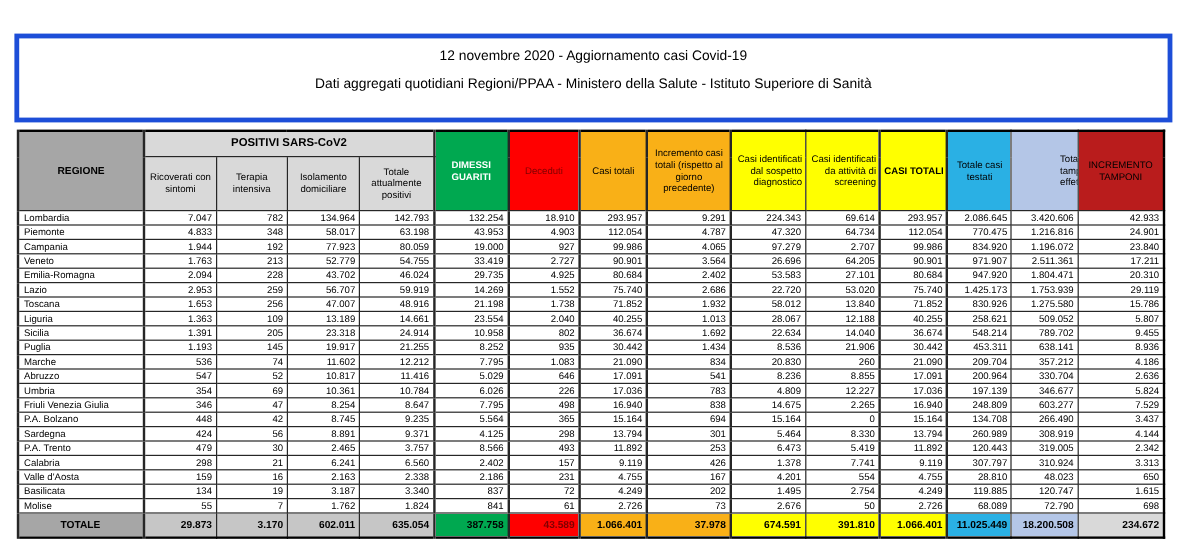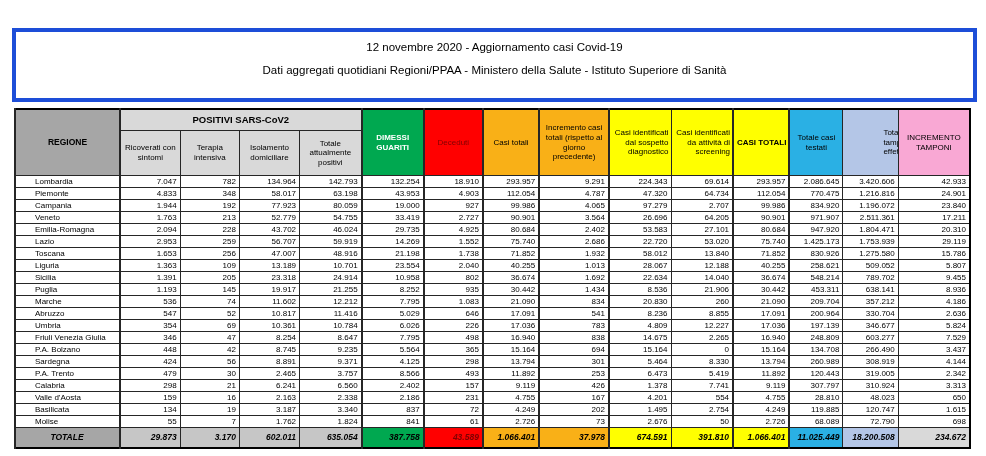--- a/index.html
+++ b/index.html
@@ -53,45 +53,44 @@
   .h-regione  { background: #A6A6A6; font-weight: bold; font-size: 8.5px; margin-left: 21px; }
   .h-group    { background: #D9D9D9; font-weight: bold; font-size: 9.5px; }
   .h-sub      { background: #D9D9D9; }
   .h-green    { background: #00A850; color: #ffffff; font-weight: bold; }
   .h-red      { background: #FF0000; color: #7F0000; }
   .h-orange   { background: #F9B017; }
   .h-yellow   { background: #FFFF00; text-align: right; }
   .h-bold     { font-weight: bold; }
   .h-cyan     { background: #2AB0E4; }
   .h-peri     { background: #B4C6E7; padding-left: 40px; }
-  .h-gray2    { background: #f9a8d4; }
+  .h-gray2    { background: #b91c1c; }
 
   tbody td {
     font-size: 8px;
     height: 11px;
     line-height: 11px;
     padding: 0 3px 0 2px;
     text-align: right;
     white-space: nowrap;
     background: #fff;
   }
   tbody td.region {
     text-align: left;
-    padding-left: 19px;
+    padding-left: 4px;
   }
   
   .sep { border-left-width: 2px; }
 
   
   tr.total-row td {
     font-weight: bold;
     font-size: 8.5px;
     height: 19px;
     line-height: 19px;
-    font-style: italic;
   }
   .t-label  { background: #A6A6A6 !important; text-align: center !important; }
   .t-g4     { background: #C6C6C6 !important; }
   .t-green  { background: #00A850 !important; }
   .t-red    { background: #FF0000 !important; color: #7F0000; }
   .t-orange { background: #F9B017 !important; }
   .t-yellow { background: #FFFF00 !important; }
   .t-cyan   { background: #2AB0E4 !important; }
   .t-peri   { background: #B4C6E7 !important; margin-left: 28px; }
   .t-gray   { background: #D9D9D9 !important; }
@@ -264,21 +263,21 @@
           <td class="sep">71.852</td>
           <td class="sep">830.926</td>
           <td>1.275.580</td>
           <td>15.786</td>
         </tr>
         <tr>
           <td class="region sep">Liguria</td>
           <td class="sep">1.363</td>
           <td>109</td>
           <td>13.189</td>
-          <td>10.701</td>
+          <td>14.661</td>
           <td class="sep">23.554</td>
           <td class="sep">2.040</td>
           <td class="sep">40.255</td>
           <td class="sep">1.013</td>
           <td class="sep">28.067</td>
           <td>12.188</td>
           <td class="sep">40.255</td>
           <td class="sep">258.621</td>
           <td>509.052</td>
           <td>5.807</td>

